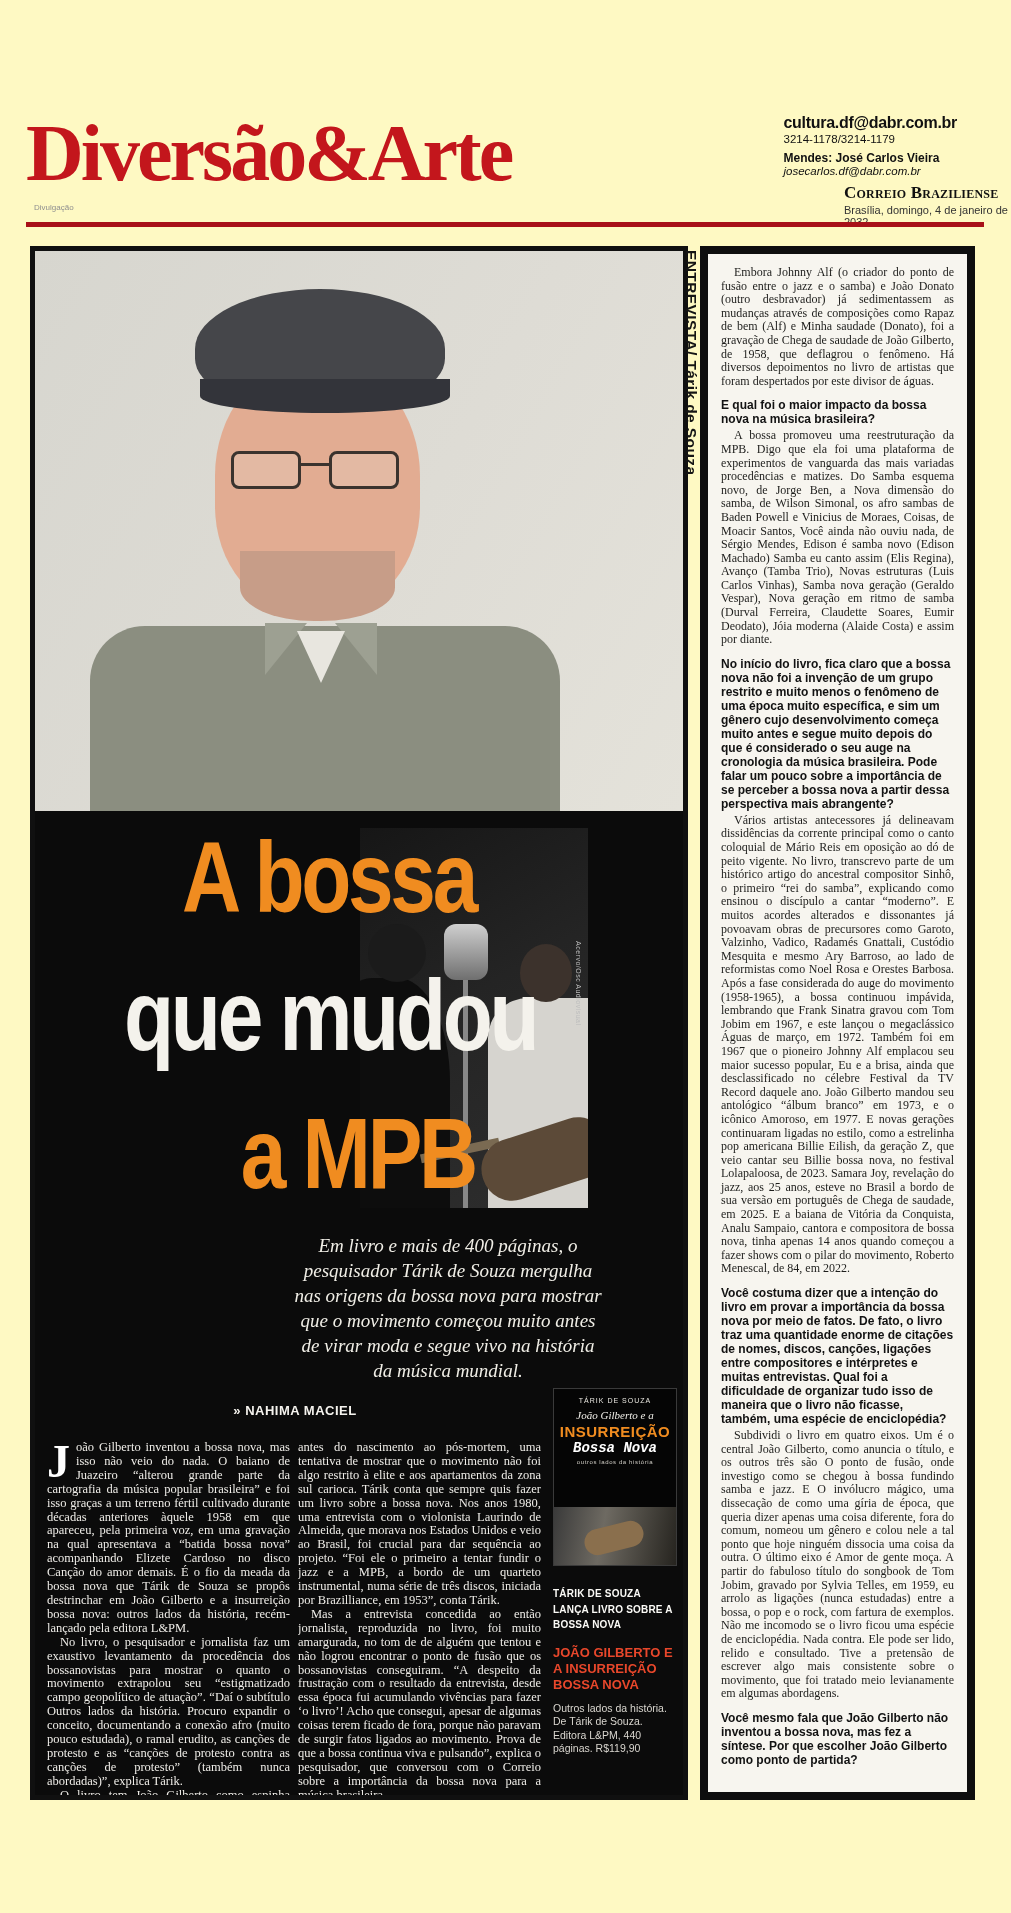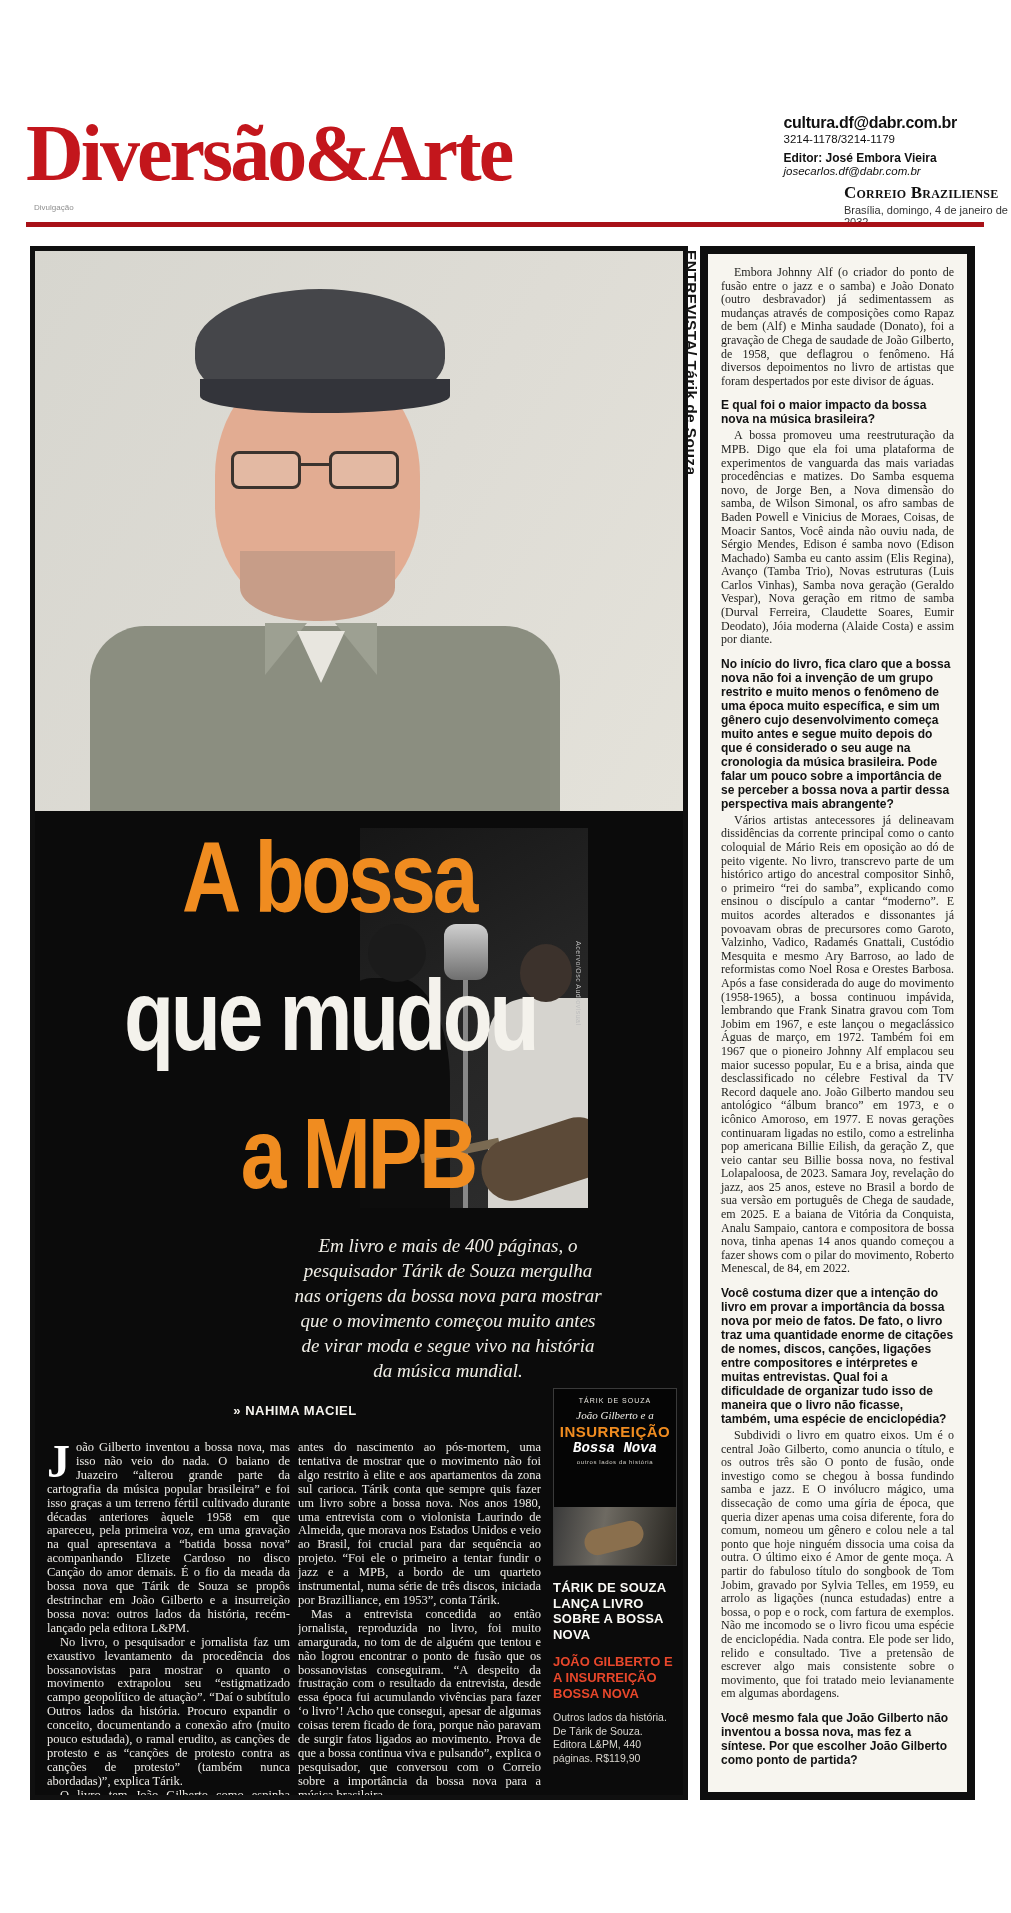--- a/index.html
+++ b/index.html
@@ -1,17 +1,17 @@
 <!DOCTYPE html>
 <html><head>
 <meta charset="utf-8">
 <style>
   * { margin:0; padding:0; box-sizing:border-box; }
   body { background:#e8e8e6; font-family:"Liberation Sans", sans-serif; }
-  #page { position:relative; width:1011px; height:1913px; background:#ffffff; margin:0 auto; overflow:hidden; }
+  #page { position:relative; width:1011px; height:1913px; background:#fef9c3; margin:0 auto; overflow:hidden; }
 
   
   .contact { position:absolute; top:114px; right:54px; text-align:left; color:#111; }
   .contact .email { font-weight:bold; font-size:16px; letter-spacing:-0.3px; }
   .contact .phone { font-size:11.5px; margin-top:1px; }
   .contact .editor { font-size:12px; font-weight:bold; margin-top:6px; }
   .contact .editor-mail { font-size:11.5px; font-style:italic; }
   .brand { position:absolute; top:183px; left:844px; color:#111; }
   .brand .brand-title { font-family:"Liberation Serif", serif; font-weight:bold; font-variant:small-caps; font-size:17px; letter-spacing:0.2px; }
   .brand .dateline { font-size:11px; color:#333; margin-top:1px; }
@@ -68,21 +68,21 @@
   
   .promo { position:absolute; left:518px; top:1137px; width:124px; color:#fff; }
   .book-cover { position:relative; width:124px; height:178px; background:#050505; border:1px solid #3a3a3a; overflow:hidden; text-align:center; }
   .bc-author { font-size:7px; letter-spacing:1px; color:#e9e7e0; margin-top:8px; }
   .bc-pre { font-family:"Liberation Serif", serif; font-style:italic; font-size:11px; color:#f2f0ea; margin-top:5px; }
   .bc-main { font-size:15px; font-weight:bold; letter-spacing:0.5px; color:#f08c20; margin-top:2px; }
   .bc-sub { font-family:Liberation Mono, monospace; font-style:italic; font-weight:bold; font-size:14px; color:#fff; }
   .bc-tag { font-size:6px; letter-spacing:0.6px; color:#cfccc4; margin-top:3px; }
   .bc-photo { position:absolute; bottom:0; left:0; width:100%; height:58px; background:linear-gradient(100deg,#3a3a3a 0%,#6e6a62 40%,#26241f 100%); }
   .bc-guitar { position:absolute; bottom:14px; left:30px; width:60px; height:26px; background:#8a6f4d; border-radius:14px; transform:rotate(-14deg); }
-  .promo-caption { margin-top:14px; font-size:13px; font-weight:bold; line-height:15.5px; letter-spacing:0.2px; color:#fbfaf6; }
+  .promo-caption { margin-top:20px; font-size:10px; font-weight:bold; line-height:15.5px; letter-spacing:0.2px; color:#fbfaf6; }
   .promo-title { margin-top:12px; font-size:13px; font-weight:bold; line-height:16px; color:#e8472b; }
   .promo-details { margin-top:9px; font-size:10.5px; line-height:13.5px; color:#d9d6cf; }
 
   
   .kicker { position:absolute; left:682px; top:250px; height:480px; writing-mode:vertical-rl; font-size:15.5px; font-weight:bold; color:#141414; letter-spacing:0.4px; white-space:nowrap; }
 
   
   .interview { position:absolute; left:700px; top:246px; width:275px; height:1554px; background:#f7f5ef; border:8px solid #0e0e0e; padding:12px 13px; overflow:hidden; }
   .interview .q { font-size:12px; font-weight:bold; line-height:14px; color:#121212; margin:10px 0 3px 0; }
   .interview .q.first { margin-top:0; }
@@ -90,21 +90,21 @@
 </style>
 </head>
 <body>
 
 <div id="page">
 
   <div class="masthead">Diversão&amp;Arte</div>
   <div class="contact">
     <div class="email">cultura.df@dabr.com.br</div>
     <div class="phone">3214-1178/3214-1179</div>
-    <div class="editor">Editor: José Embora Vieira</div>
+    <div class="editor">Mendes: José Carlos Vieira</div>
     <div class="editor-mail">josecarlos.df@dabr.com.br</div>
   </div>
   <div class="brand">
     <div class="brand-title">Correio Braziliense</div>
     <div class="dateline">Brasília, domingo, 4 de janeiro de 2032</div>
   </div>
   <div class="red-rule"></div>
   <div class="photo-credit-top">Divulgação</div>
 
   <div class="left-block">

